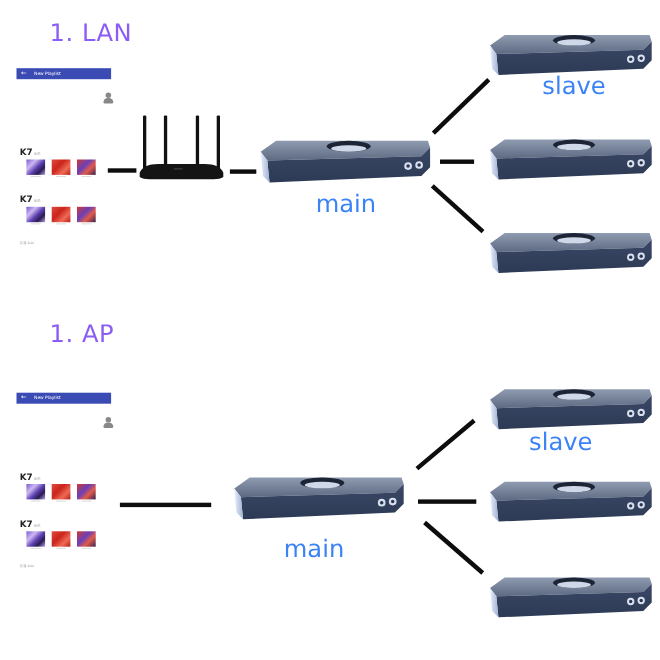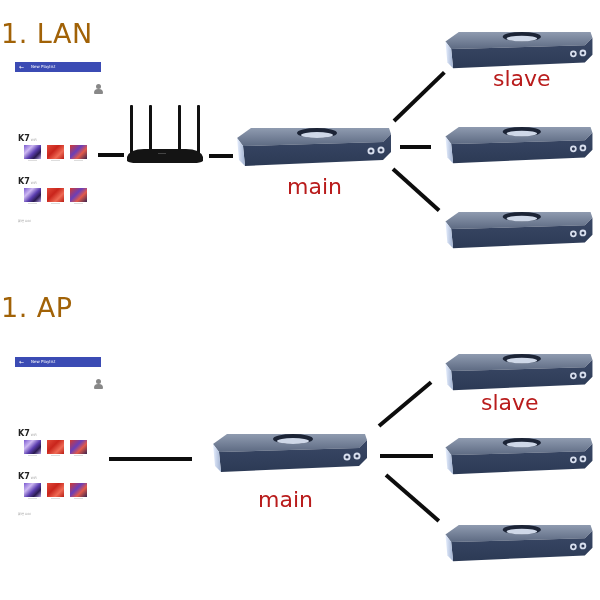--- a/index.html
+++ b/index.html
@@ -1,18 +1,18 @@
 <!DOCTYPE html>
 <html><head>
 <meta charset="utf-8">
 <style>
   html, body { margin: 0; padding: 0; background: #ffffff; }
   body { width: 600px; height: 600px; position: relative; overflow: hidden; font-family: "DejaVu Sans", sans-serif; }
-  .section-title { position: absolute; font-family: "DejaVu Sans", sans-serif; font-size: 27px; color: #a16207; letter-spacing: 0.5px; }
-  .node-label { position: absolute; font-family: "DejaVu Sans", sans-serif; font-size: 22px; color: #b91c1c; }
+  .section-title { position: absolute; font-family: "DejaVu Sans", sans-serif; font-size: 22px; color: #8b5cf6; letter-spacing: 0.5px; padding-left: 44px; }
+  .node-label { position: absolute; font-family: "DejaVu Sans", sans-serif; font-size: 22px; color: #3b82f6; }
 
   
   .phone { position: absolute; width: 92px; height: 175px; background: #fff; }
   .phone .appbar { position: absolute; left: 3px; top: 0; width: 86px; height: 10px; background: #3b4bb4; }
   .phone .appbar .back { position: absolute; left: 4px; top: 1px; font-size: 6px; color: #fff; line-height: 8px; }
   .phone .appbar .title { position: absolute; left: 16px; top: 2px; font-size: 4px; color: #fff; line-height: 6px; white-space: nowrap; }
   .phone .avatar { position: absolute; left: 82px; top: 22px; width: 8px; height: 10px; }
   .phone .avatar .head { position: absolute; left: 2px; top: 0; width: 5px; height: 5px; border-radius: 50%; background: #888; }
   .phone .avatar .body { position: absolute; left: 0; top: 5px; width: 9px; height: 5px; border-radius: 4px 4px 1px 1px; background: #888; }
   .phone .group { position: absolute; left: 6px; }

